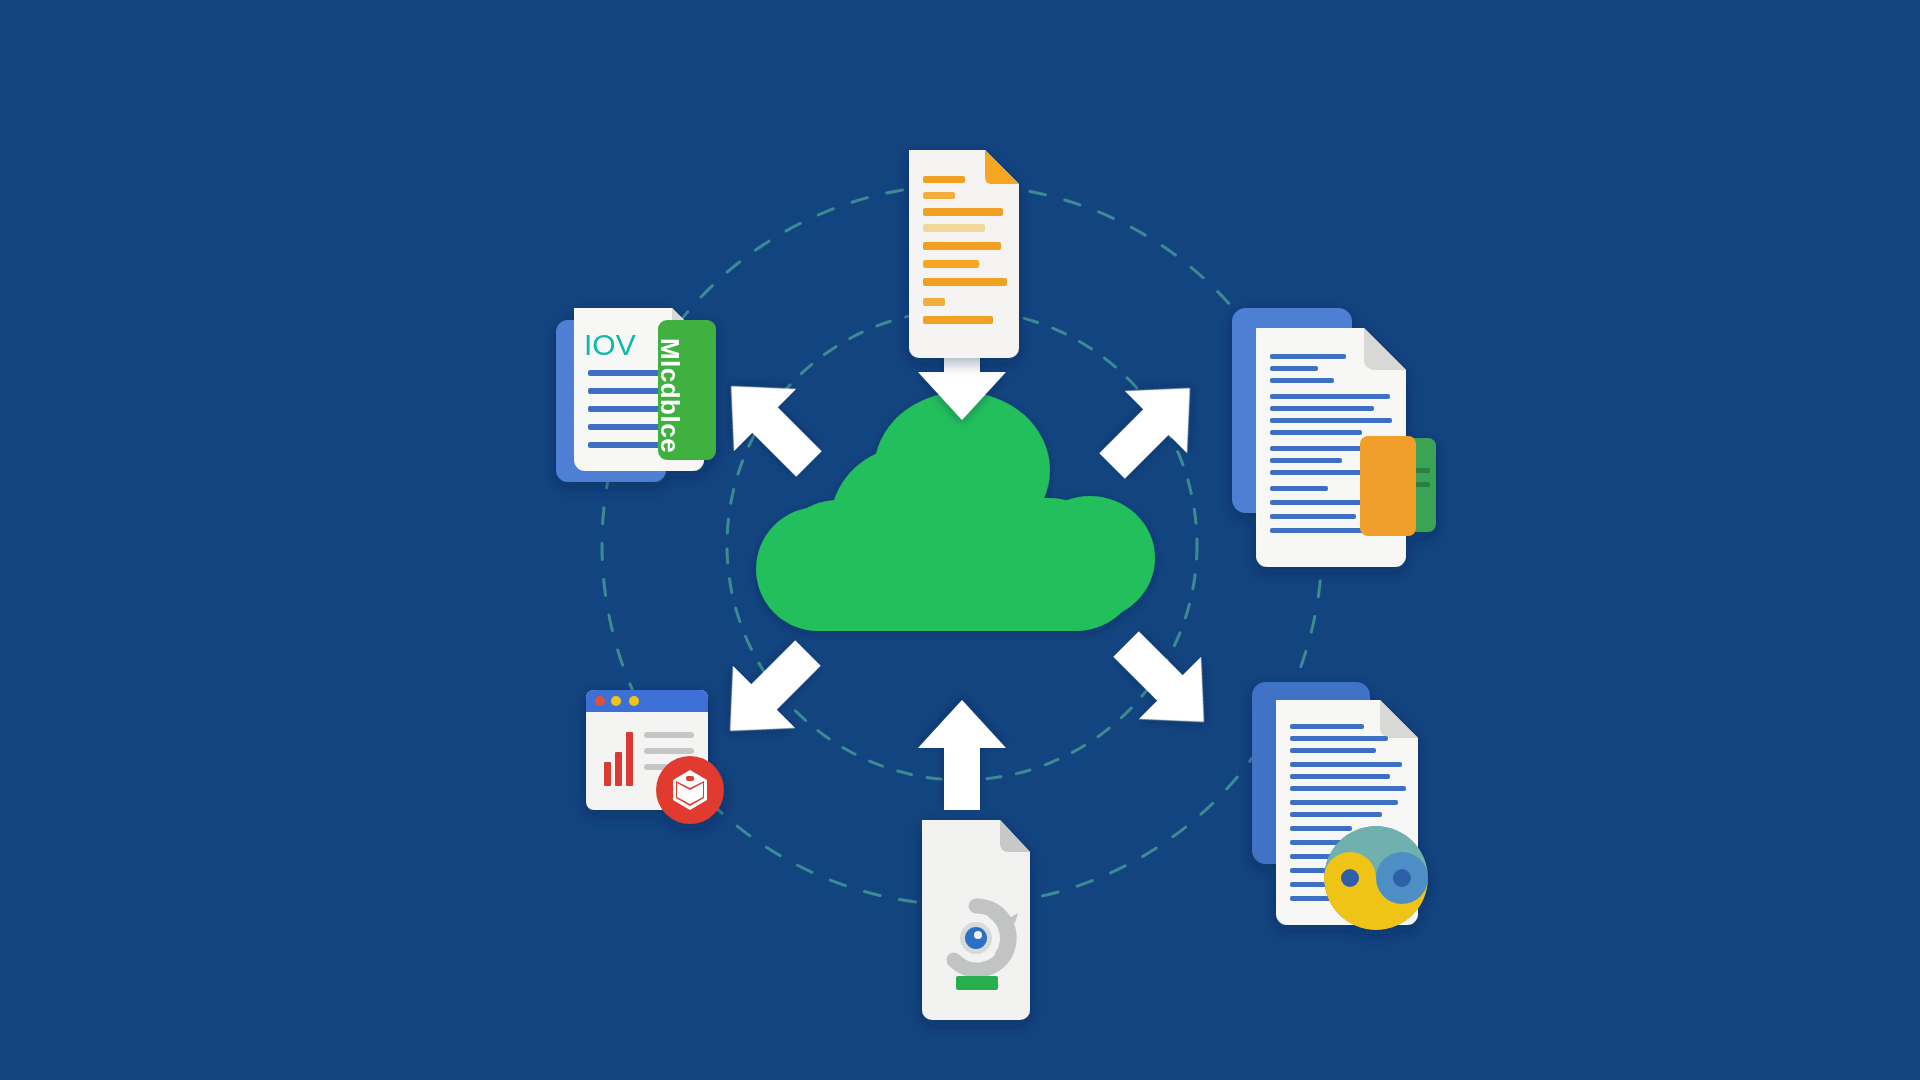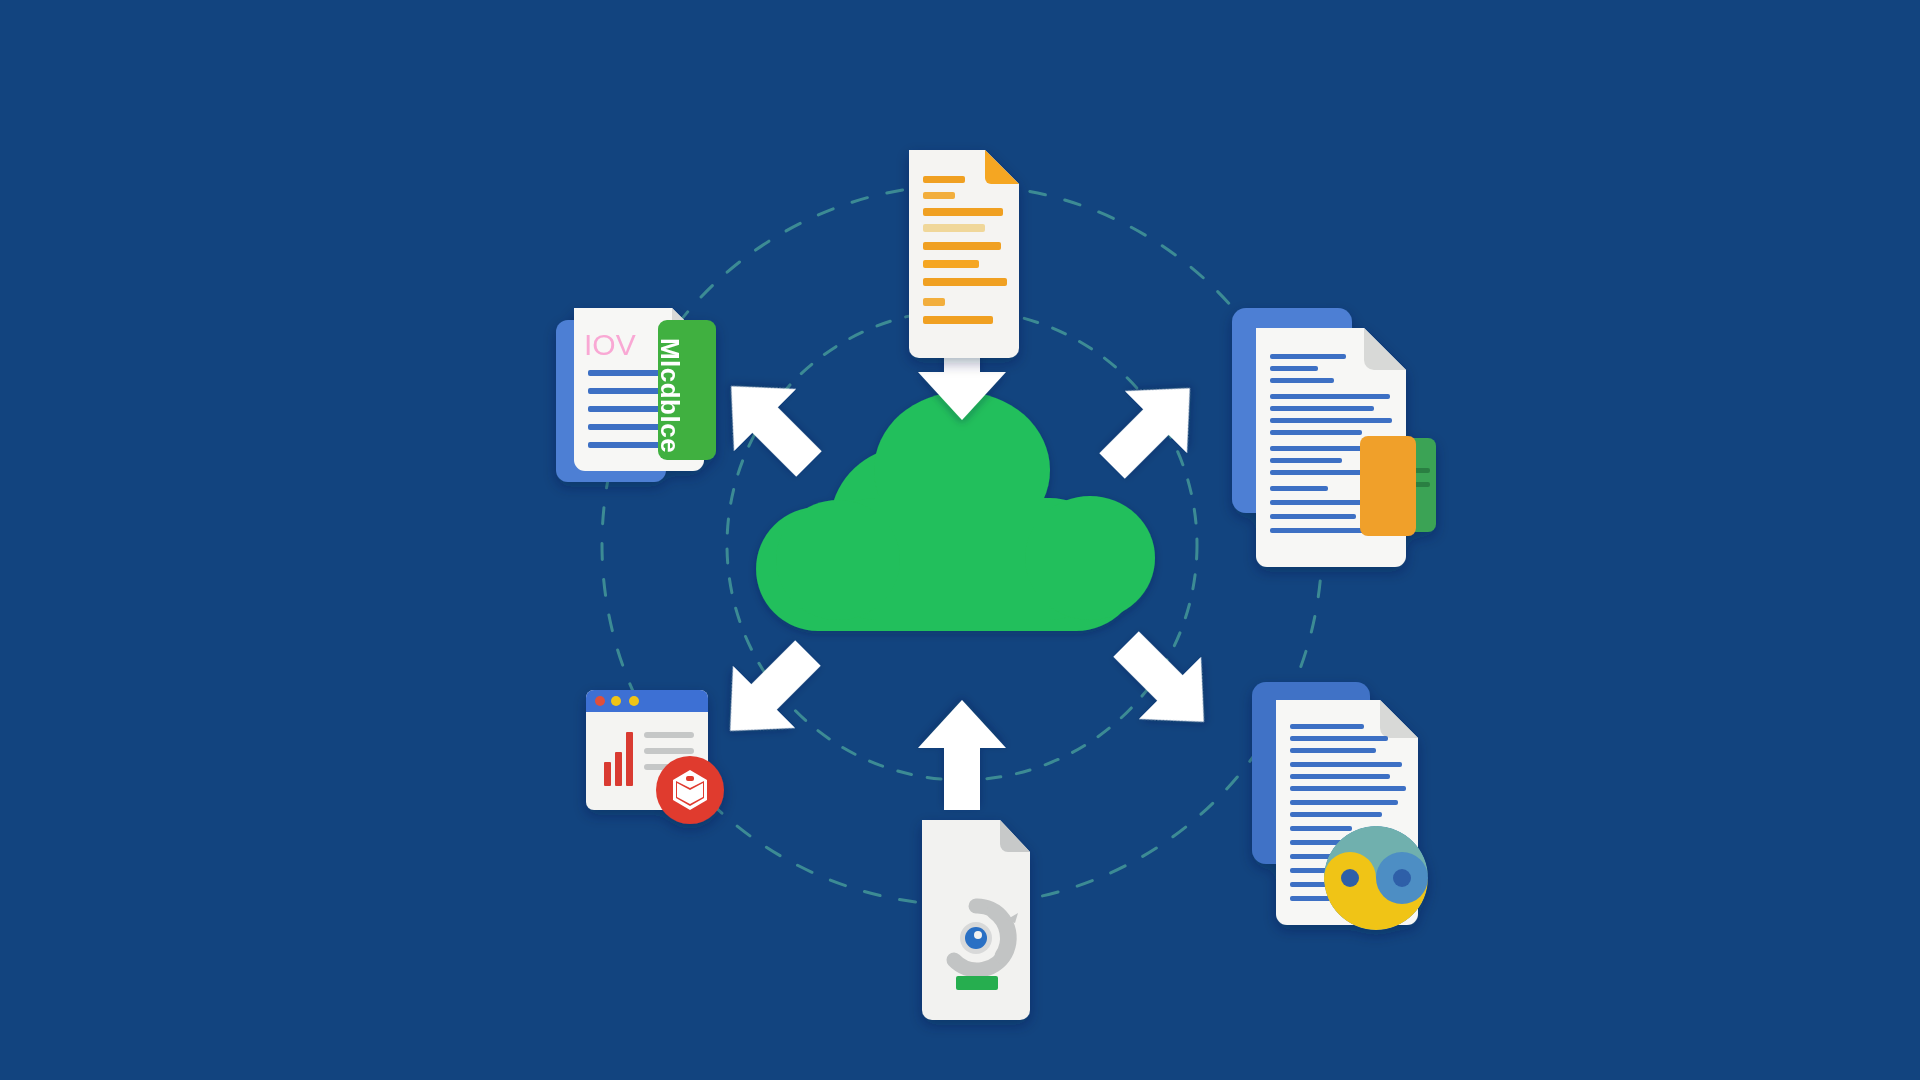--- a/index.html
+++ b/index.html
@@ -260,17 +260,17 @@
           <rect x="14" y="116" width="100" height="6" rx="2"></rect>
           <rect x="14" y="134" width="100" height="6" rx="2"></rect>
         </g>
       </g>
 
       <rect x="102" y="12" width="58" height="140" rx="9" fill="#3fb040"></rect>
     </g>
 
   </svg>
 
-  <div class="doc-title" style="left: 584px; top: 328px; font-size: 30px; color: #f9a8d4;">IOV</div>
+  <div class="doc-title" style="left: 584px; top: 328px; font-size: 30px; color: #14b8a6;">IOV</div>
 
   <div class="tab-label" style="left: 612px; top: 380px; font-size: 26px; transform: rotate(90deg); color: rgb(255, 255, 255);">Mlcdblce</div>
 
 </div>
 
 </body></html>

